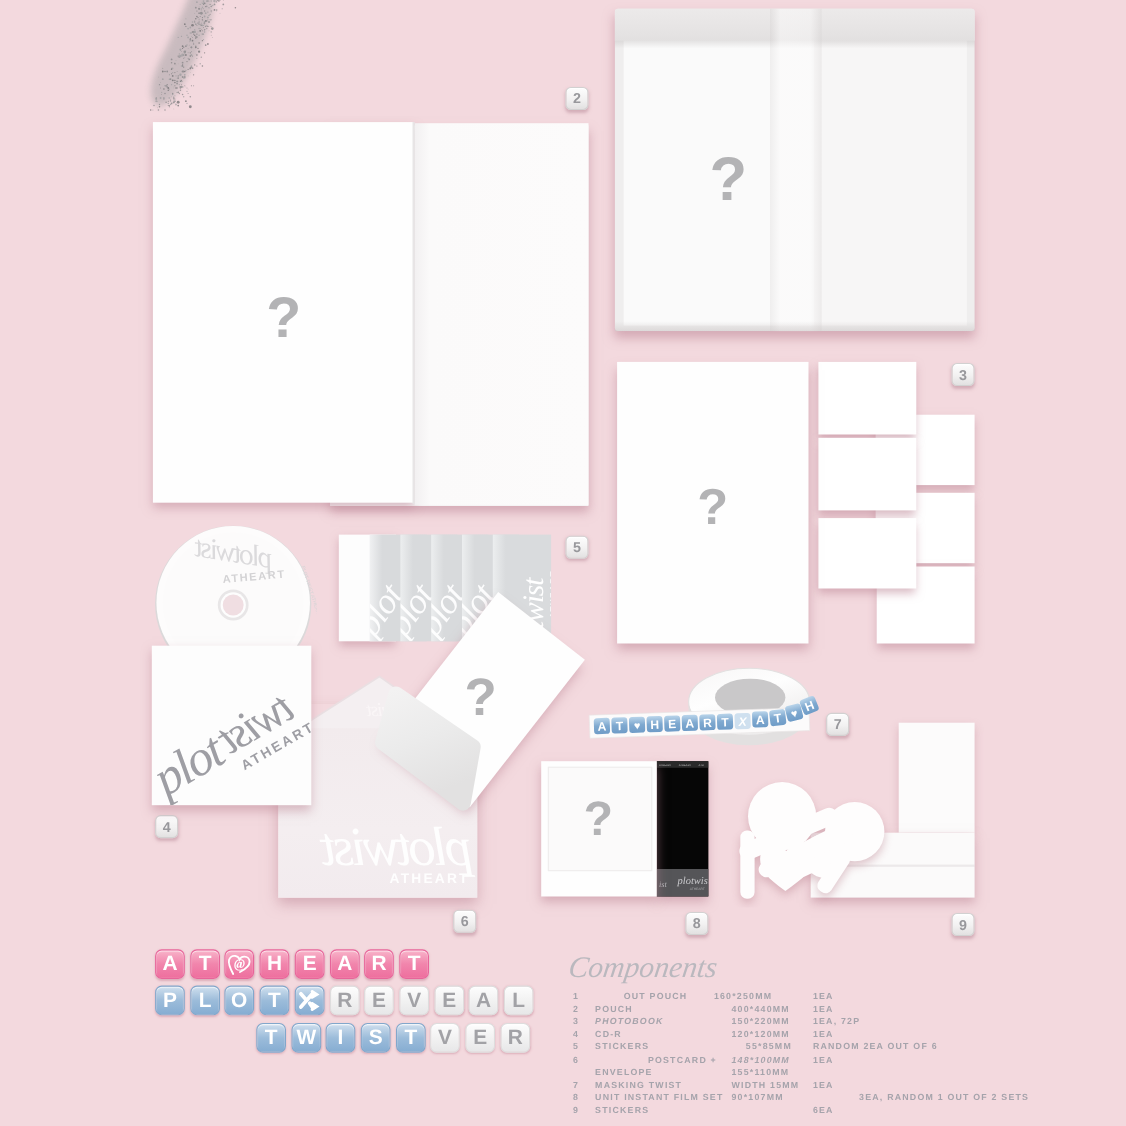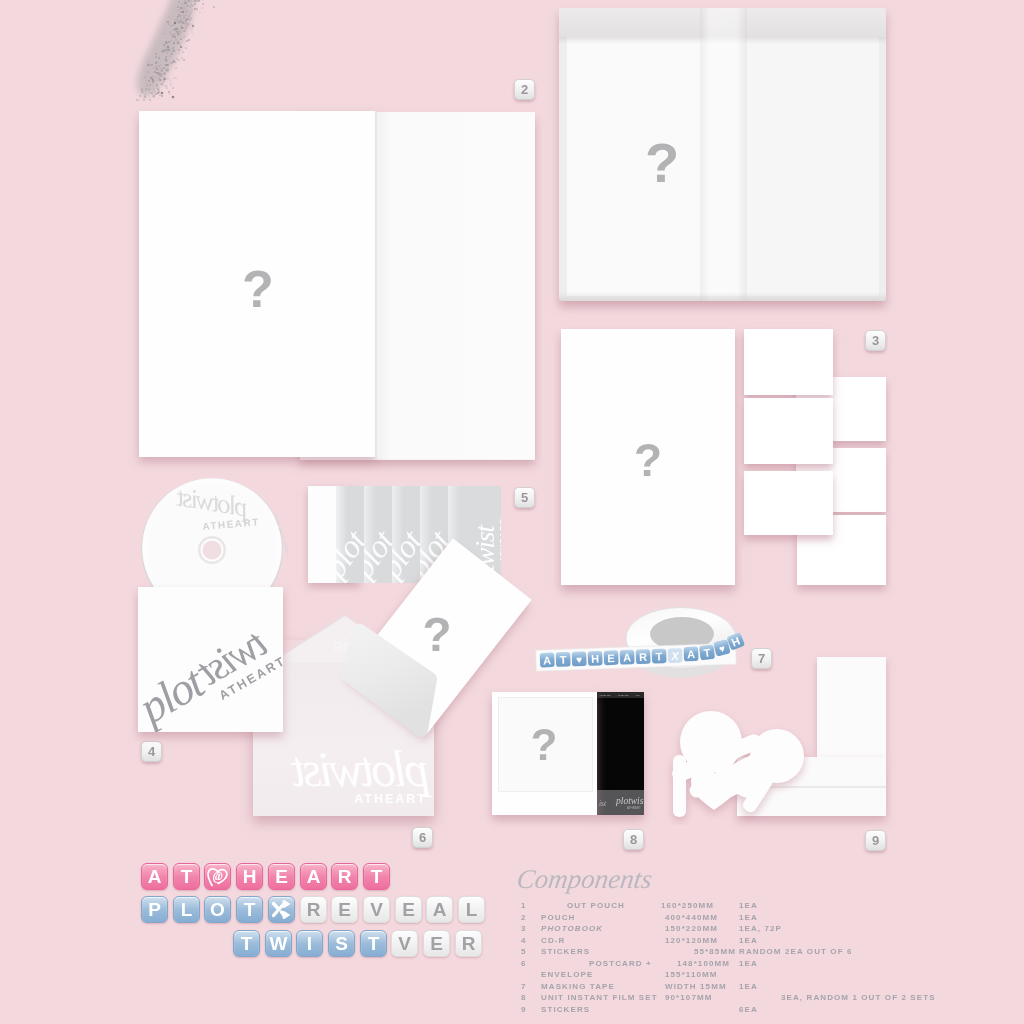--- a/index.html
+++ b/index.html
@@ -835,21 +835,21 @@
   <div class="kc kwhite" style="left:455px;top:930px;">R</div>
 </div>
 
 <div class="abs" id="components" style="left:0;top:0;width:0;height:0;">
 
   <div class="abs" style="left:517px;top:864px;font-family:'Liberation Serif',serif;font-style:italic;font-size:27px;color:#bab8be;letter-spacing:0px;transform:skewX(-8deg);">Components</div>
 
   <div class="comp-row" style="left:521px;top:901px;">
         <span style="position:absolute;left:0;">1</span>
         <span style="position:absolute;left:20px;margin-left:26px;">OUT POUCH</span>
-        <span style="position:absolute;left:140px;">160*250MM</span>
+        <span style="position:absolute;left:128px;">160*250MM</span>
         <span style="position:absolute;left:218px;">1EA</span>
       </div>
 
   <div class="comp-row" style="left:521px;top:912.5px;">
         <span style="position:absolute;left:0;">2</span>
         <span style="position:absolute;left:20px;">POUCH</span>
         <span style="position:absolute;left:144px;">400*440MM</span>
         <span style="position:absolute;left:218px;">1EA</span>
       </div>
 
@@ -863,39 +863,39 @@
   <div class="comp-row" style="left:521px;top:935.5px;">
         <span style="position:absolute;left:0;">4</span>
         <span style="position:absolute;left:20px;">CD-R</span>
         <span style="position:absolute;left:144px;">120*120MM</span>
         <span style="position:absolute;left:218px;">1EA</span>
       </div>
 
   <div class="comp-row" style="left:521px;top:947px;">
         <span style="position:absolute;left:0;">5</span>
         <span style="position:absolute;left:20px;">STICKERS</span>
-        <span style="position:absolute;left:160px;padding-left:13px;">55*85MM</span>
+        <span style="position:absolute;left:144px;padding-left:13px;">55*85MM</span>
         <span style="position:absolute;left:218px;">RANDOM 2EA OUT OF 6</span>
       </div>
 
   <div class="comp-row" style="left:521px;top:958.5px;">
         <span style="position:absolute;left:0;">6</span>
         <span style="position:absolute;left:20px;padding-left:48px;">POSTCARD +</span>
-        <span style="position:absolute;left:156px;">148*100MM</span>
+        <span style="position:absolute;left:144px;font-style:italic;">148*100MM</span>
         <span style="position:absolute;left:218px;">1EA</span>
       </div>
 
   <div class="comp-row" style="left:521px;top:970px;">
         <span style="position:absolute;left:20px;text-align:center;">ENVELOPE</span>
         <span style="position:absolute;left:144px;">155*110MM</span>
       </div>
 
   <div class="comp-row" style="left:521px;top:981.5px;">
         <span style="position:absolute;left:0;">7</span>
-        <span style="position:absolute;left:20px;">MASKING TAPE</span>
+        <span style="position:absolute;left:20px;">MASKING TWIST</span>
         <span style="position:absolute;left:144px;">WIDTH 15MM</span>
         <span style="position:absolute;left:218px;">1EA</span>
       </div>
 
   <div class="comp-row" style="left:521px;top:993px;">
         <span style="position:absolute;left:0;">8</span>
         <span style="position:absolute;left:20px;">UNIT INSTANT FILM SET</span>
         <span style="position:absolute;left:144px;">90*107MM</span>
         <span style="position:absolute;left:218px;padding-left:42px;">3EA, RANDOM 1 OUT OF 2 SETS</span>
       </div>

